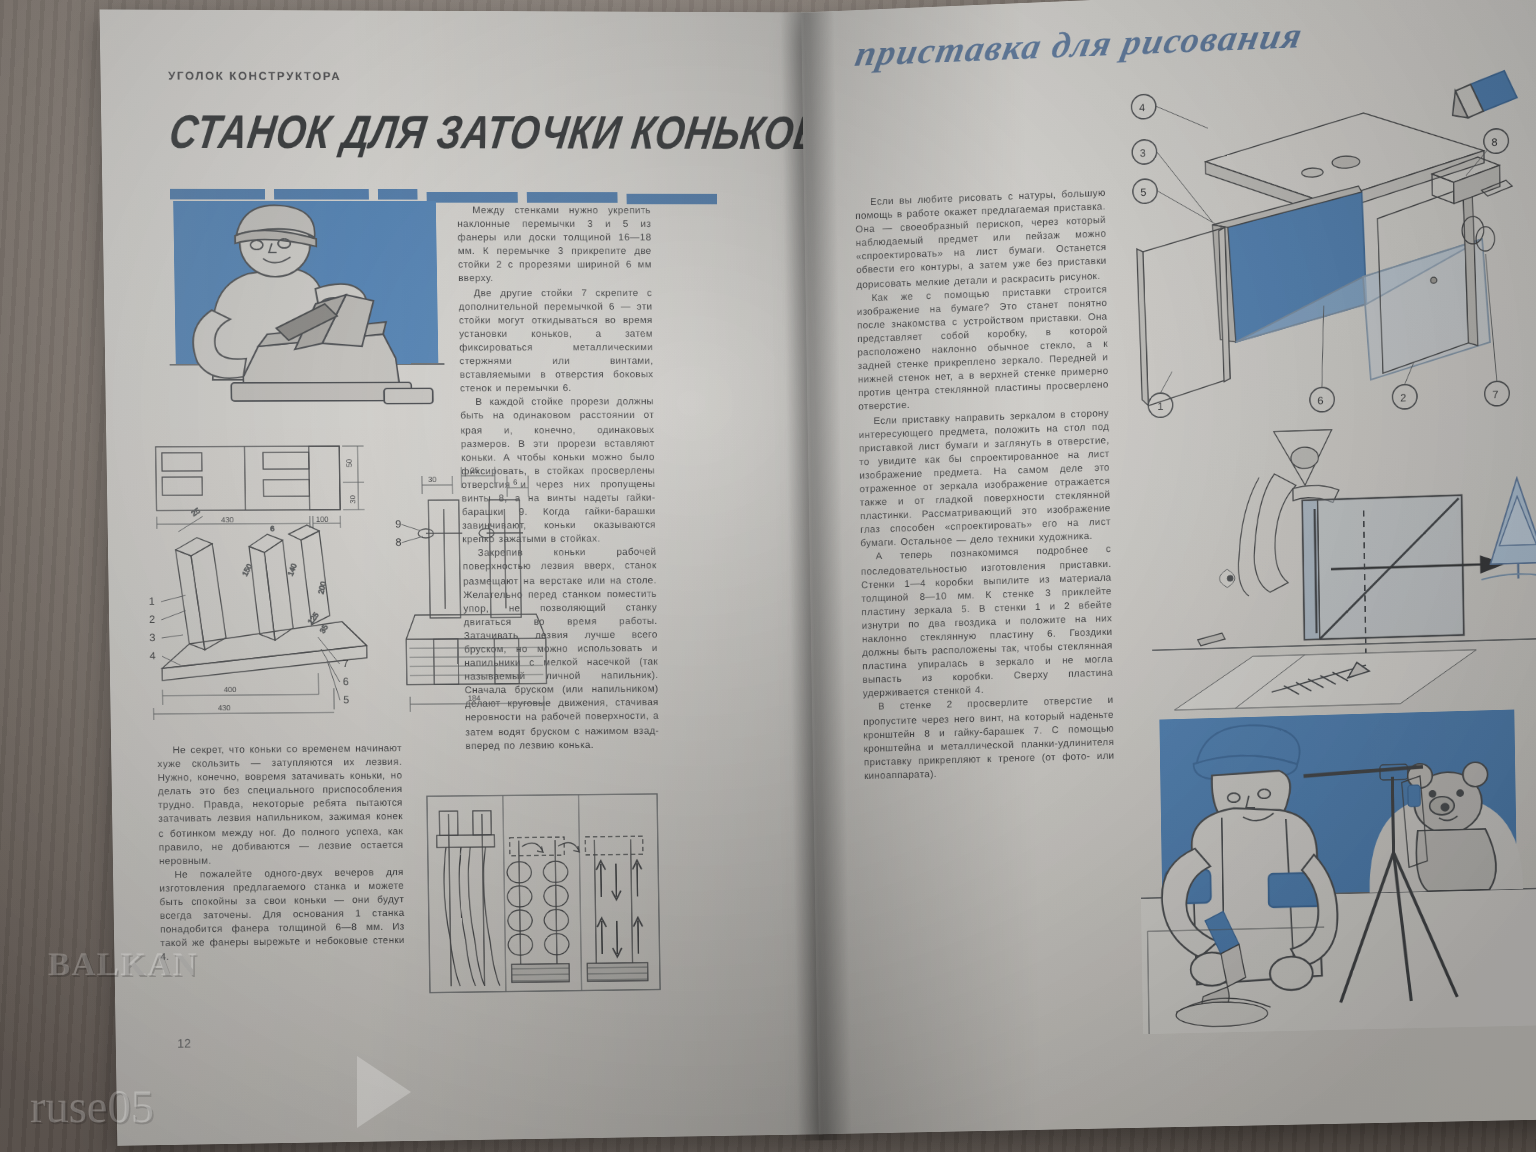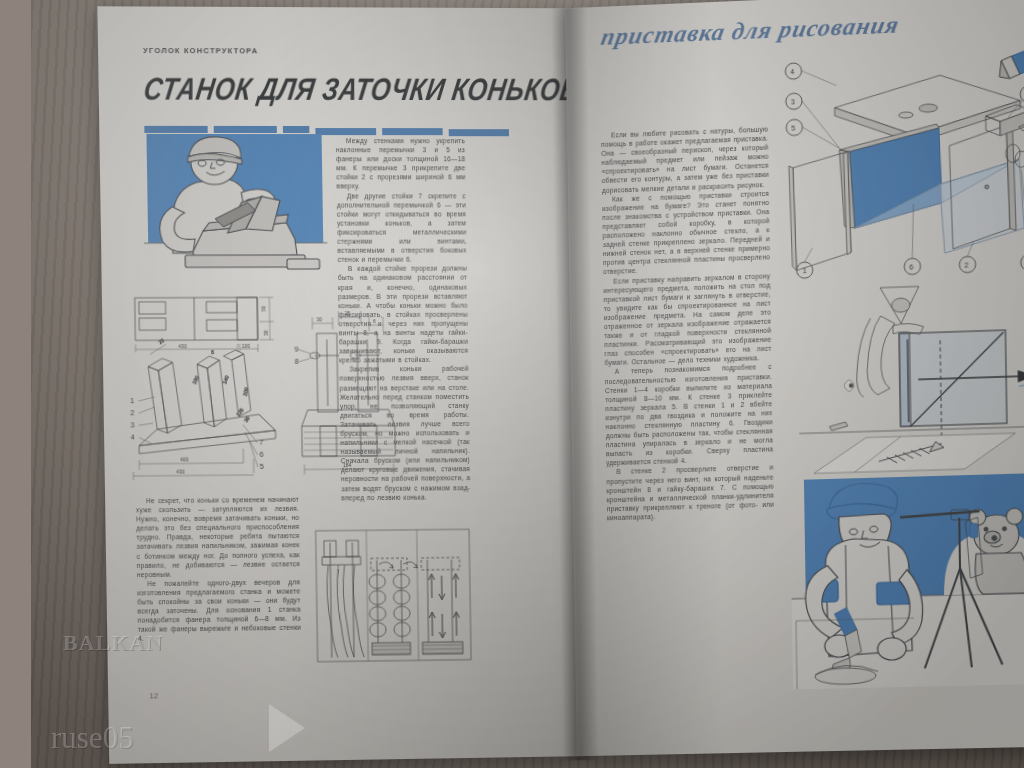--- a/index.html
+++ b/index.html
@@ -7,21 +7,20 @@
     width:1024px;height:768px;overflow:hidden;
     font-family:"Liberation Sans",sans-serif;
     background:#8d837c;
     position:relative;
   }
   
   #scene{position:absolute;inset:0;
     background:
       repeating-linear-gradient(93deg, rgba(0,0,0,.05) 0 3px, rgba(255,255,255,.03) 3px 9px),
       linear-gradient(160deg,#9b9087 0%, #8b8077 30%, #7e736b 65%, #6f645c 100%);
-    margin-left: 31px;
   }
   #scene::after{content:"";position:absolute;inset:0;
     background:radial-gradient(ellipse at 45% 35%, rgba(255,255,255,.16), rgba(0,0,0,.30) 85%);
     pointer-events:none;}
 
   
   #spread{position:absolute;left:78px;top:8px;width:958px;height:752px;
     transform:rotate(-0.9deg);}
   .page{position:absolute;top:0;height:748px;
     background:linear-gradient(180deg,#e9e7e2 0%,#e3e1dc 40%,#dcd9d3 100%);

